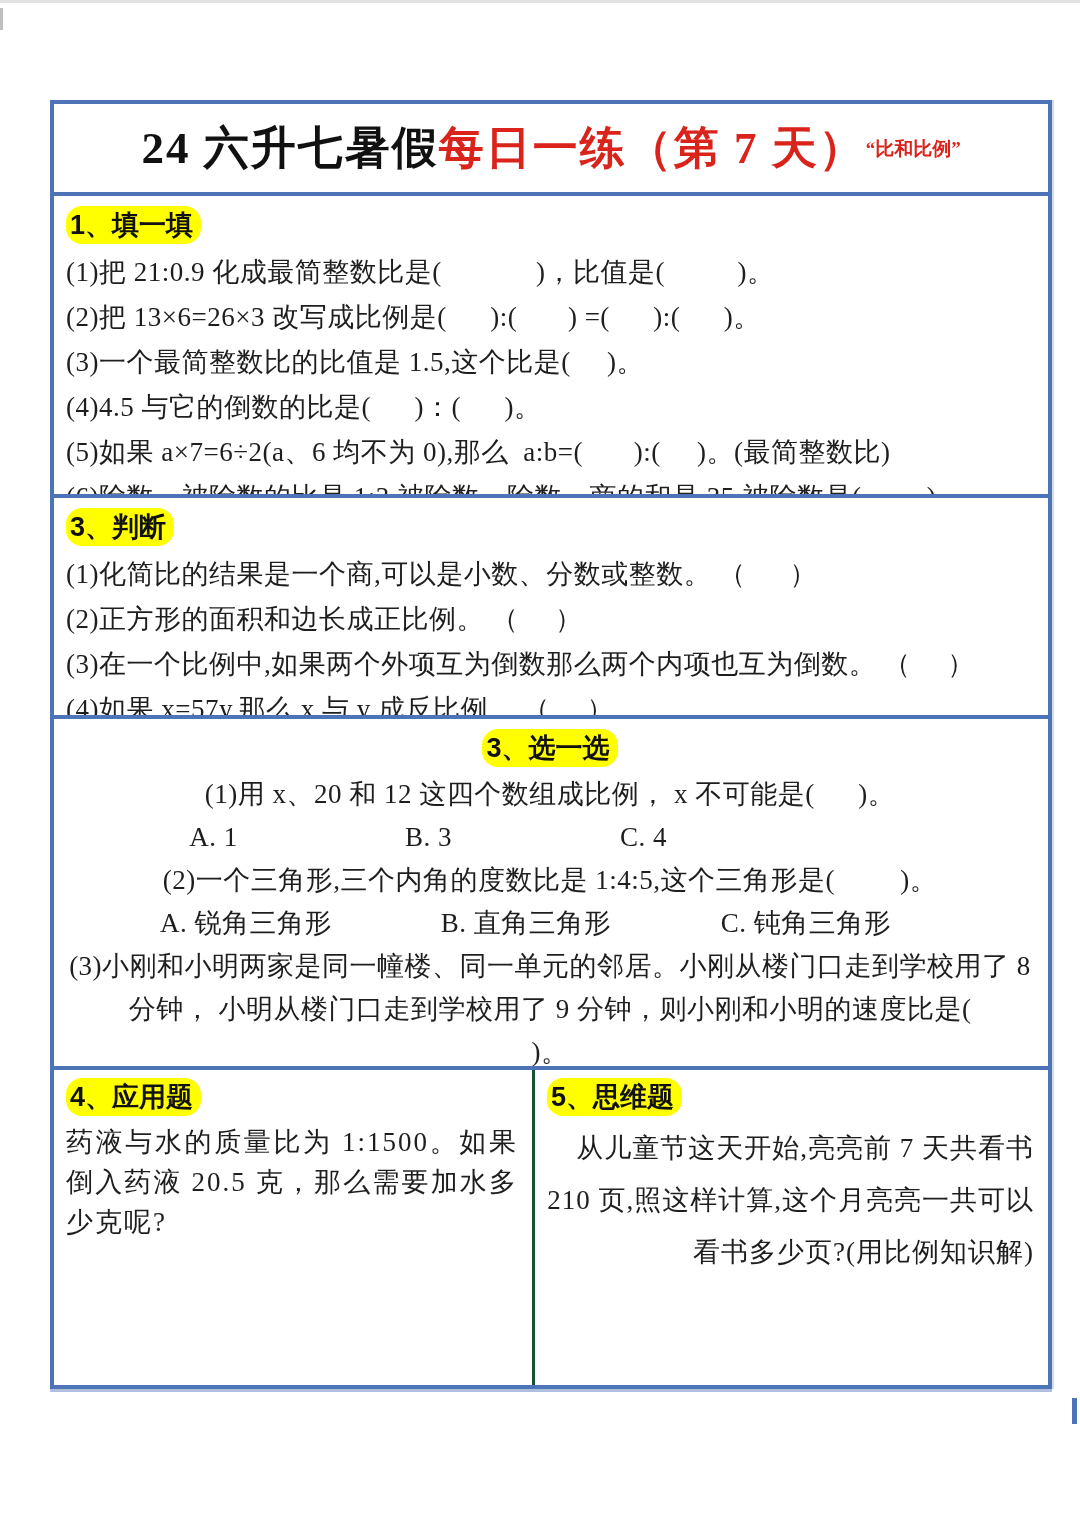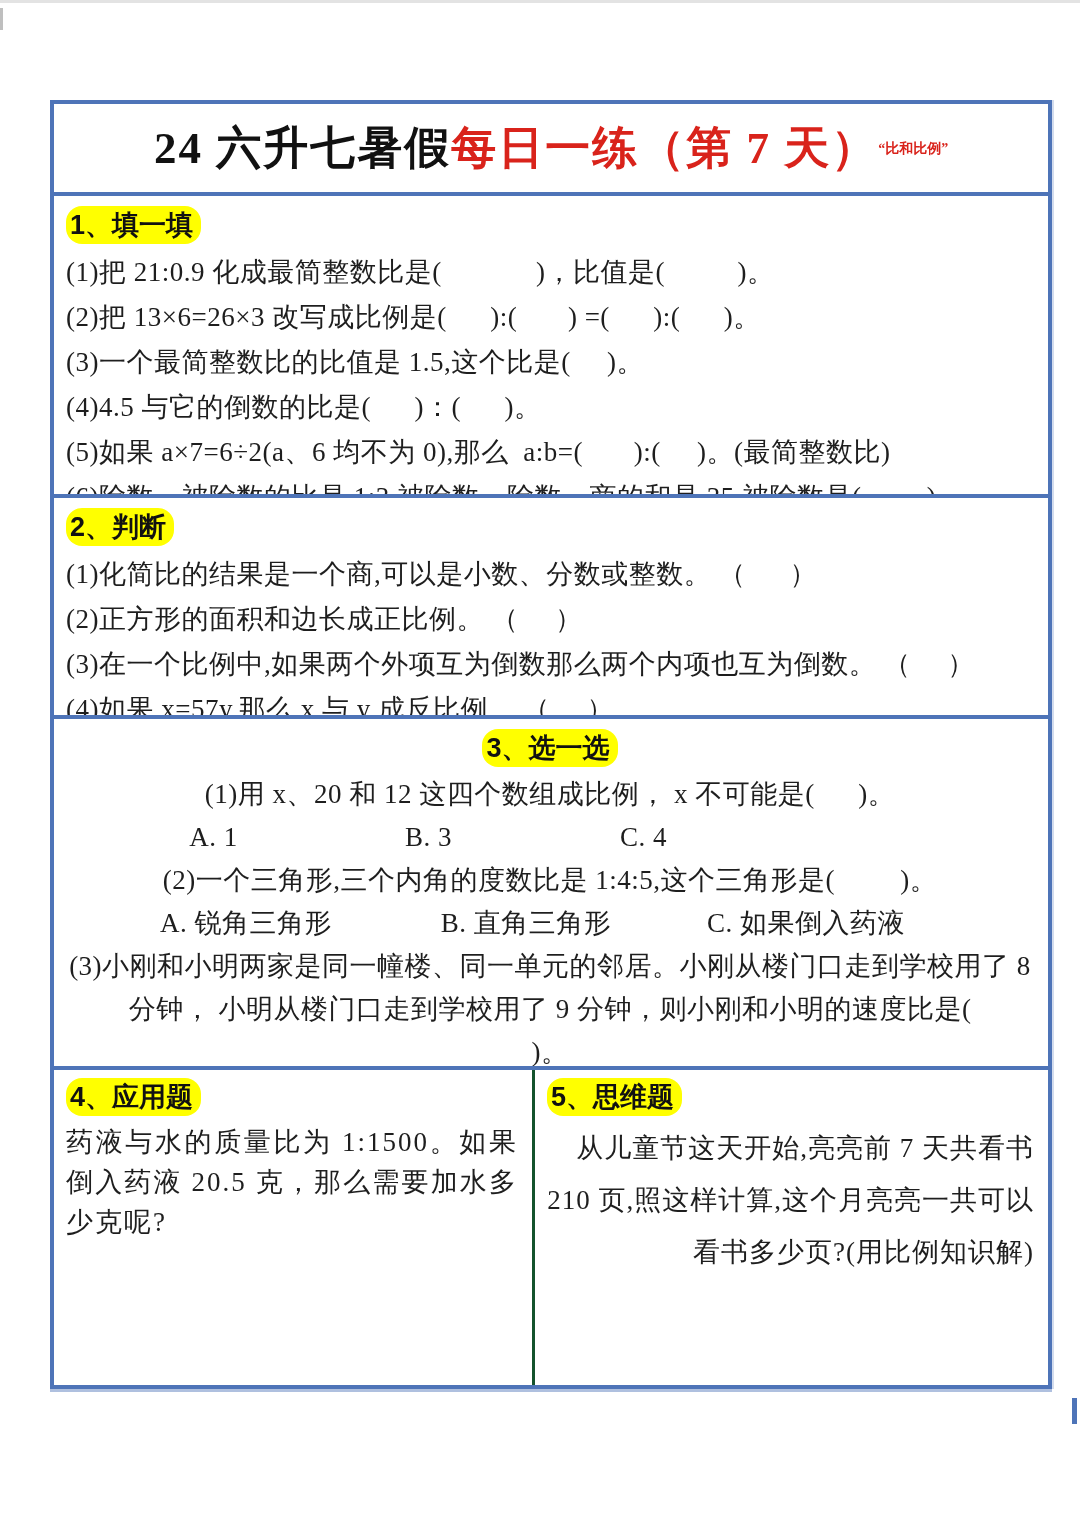--- a/index.html
+++ b/index.html
@@ -50,21 +50,21 @@
     letter-spacing: 2px;
   }
   .title-red {
     font-size: 45px;
     font-weight: bold;
     color: #d9231b;
     letter-spacing: 2px;
     text-align: right;
   }
   .title-tag {
-    font-size: 14px;
+    font-size: 19px;
     font-weight: bold;
     color: #d9231b;
     align-self: center;
     margin-top: 2px;
   }
   .section {
     box-sizing: border-box;
     border-top: 4px solid #4e74b8;
     padding: 8px 14px 0 12px;
     overflow: hidden;
@@ -152,40 +152,40 @@
     <div><span class="heading">1、填一填</span></div>
     <div class="qline">(1)把 21:0.9 化成最简整数比是(             )，比值是(          )。</div>
     <div class="qline">(2)把 13×6=26×3 改写成比例是(      ):(       ) =(      ):(      )。</div>
     <div class="qline">(3)一个最简整数比的比值是 1.5,这个比是(     )。</div>
     <div class="qline">(4)4.5 与它的倒数的比是(      )：(      )。</div>
     <div class="qline">(5)如果 a×7=6÷2(a、6 均不为 0),那么  a:b=(       ):(     )。(最简整数比)</div>
     <div class="qline">(6)除数、被除数的比是 1:3,被除数、除数、商的和是 35,被除数是(         )。</div>
   </div>
 
   <div class="section sec-judge">
-    <div><span class="heading">2、判断</span></div>
+    <div><span class="heading">3、判断</span></div>
     <div class="qline">(1)化简比的结果是一个商,可以是小数、分数或整数。 （      ）</div>
     <div class="qline">(2)正方形的面积和边长成正比例。 （     ）</div>
     <div class="qline">(3)在一个比例中,如果两个外项互为倒数那么两个内项也互为倒数。 （     ）</div>
     <div class="qline">(4)如果 x=57y,那么 x 与 y 成反比例。 （     ）</div>
   </div>
 
   <div class="section sec-choose">
     <div><span class="heading">3、选一选</span></div>
     <div class="qline">(1)用 x、20 和 12 这四个数组成比例， x 不可能是(      )。</div>
     <div class="opt-row">
       <span class="opt">A. 1</span>
       <span class="opt">B. 3</span>
       <span class="opt">C. 4</span>
     </div>
     <div class="qline">(2)一个三角形,三个内角的度数比是 1:4:5,这个三角形是(         )。</div>
     <div class="opt-row">
       <span class="opt wide">A. 锐角三角形</span>
       <span class="opt wide">B. 直角三角形</span>
-      <span class="opt wide">C. 如果倒入药液</span>
+      <span class="opt wide">C. 钝角三角形</span>
     </div>
     <div class="qline">(3)小刚和小明两家是同一幢楼、同一单元的邻居。小刚从楼门口走到学校用了 8 分钟， 小明从楼门口走到学校用了 9 分钟，则小刚和小明的速度比是(             )。</div>
 
   </div>
 
   <div class="sec-bottom">
     <div class="col col-left">
       <div><span class="heading">4、应用题</span></div>
       <div class="col-text">药液与水的质量比为 1:1500。如果倒入药液 20.5 克，那么需要加水多少克呢?</div>
     </div>

